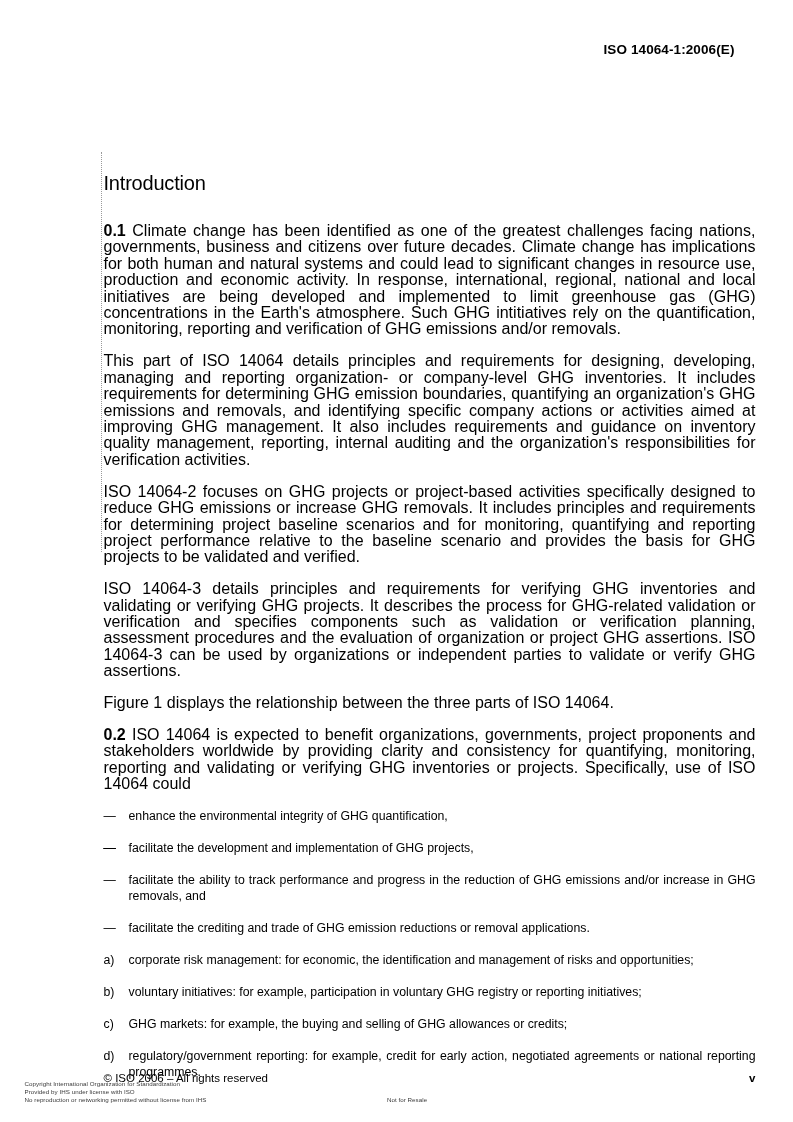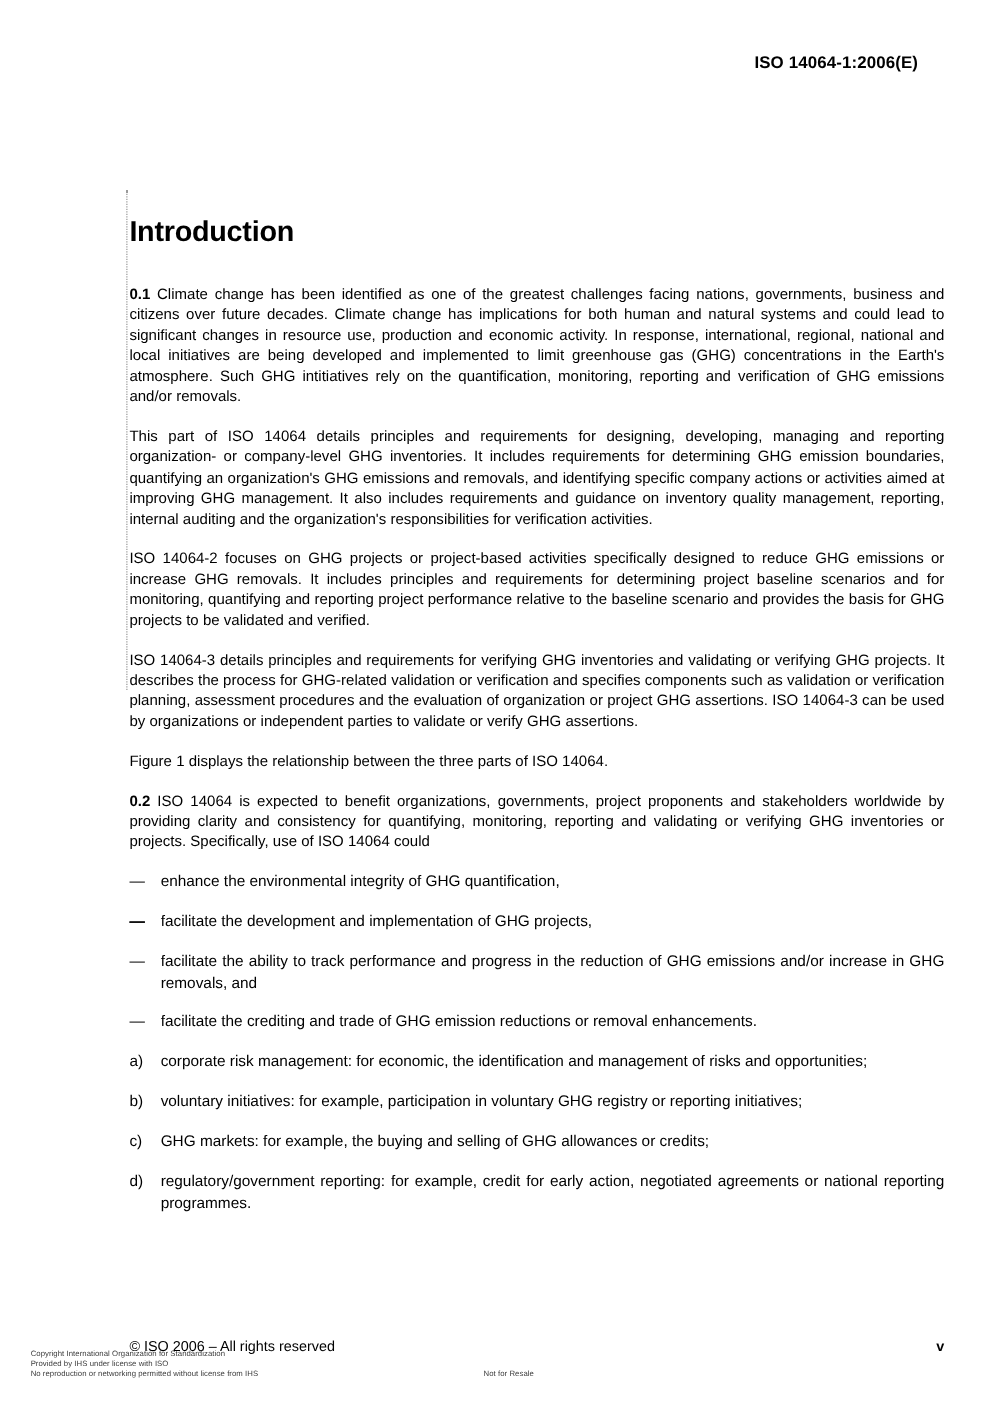--- a/index.html
+++ b/index.html
@@ -46,28 +46,28 @@
 
   
   .content {
     position: absolute;
     left: 93px;
     top: 172px;
     width: 652px;
   }
 
   h1.title {
-    font-size: 23px;
-    font-weight: bold;
+    font-size: 20px;
+    font-weight: normal;
     margin: 0 0 28px 0;
     letter-spacing: -0.2px;
   }
 
   p.para {
-    font-size: 12px;
+    font-size: 16px;
     line-height: 16.4px;
     text-align: justify;
     margin: 0 0 15.5px 0;
     letter-spacing: 0.01px;
   }
   p.para:last-child { margin-bottom: 0; }
   p.para .num {
     font-weight: bold;
   }
 
@@ -206,21 +206,21 @@
       <li>
         <span class="dash">—</span>
         <span>facilitate the development and implementation of GHG projects,</span>
       </li>
       <li>
         <span class="dash">—</span>
         <span>facilitate the ability to track performance and progress in the reduction of GHG emissions and/or increase in GHG removals, and</span>
       </li>
       <li>
         <span class="dash">—</span>
-        <span>facilitate the crediting and trade of GHG emission reductions or removal enhancements.</span>
+        <span>facilitate the crediting and trade of GHG emission reductions or removal applications.</span>
       </li>
     </ul>
 
 
     <ol class="alpha-list">
       <li>
         <span class="marker">a)</span>
         <span>corporate risk management: for economic, the identification and management of risks and opportunities;</span>
       </li>
       <li>

